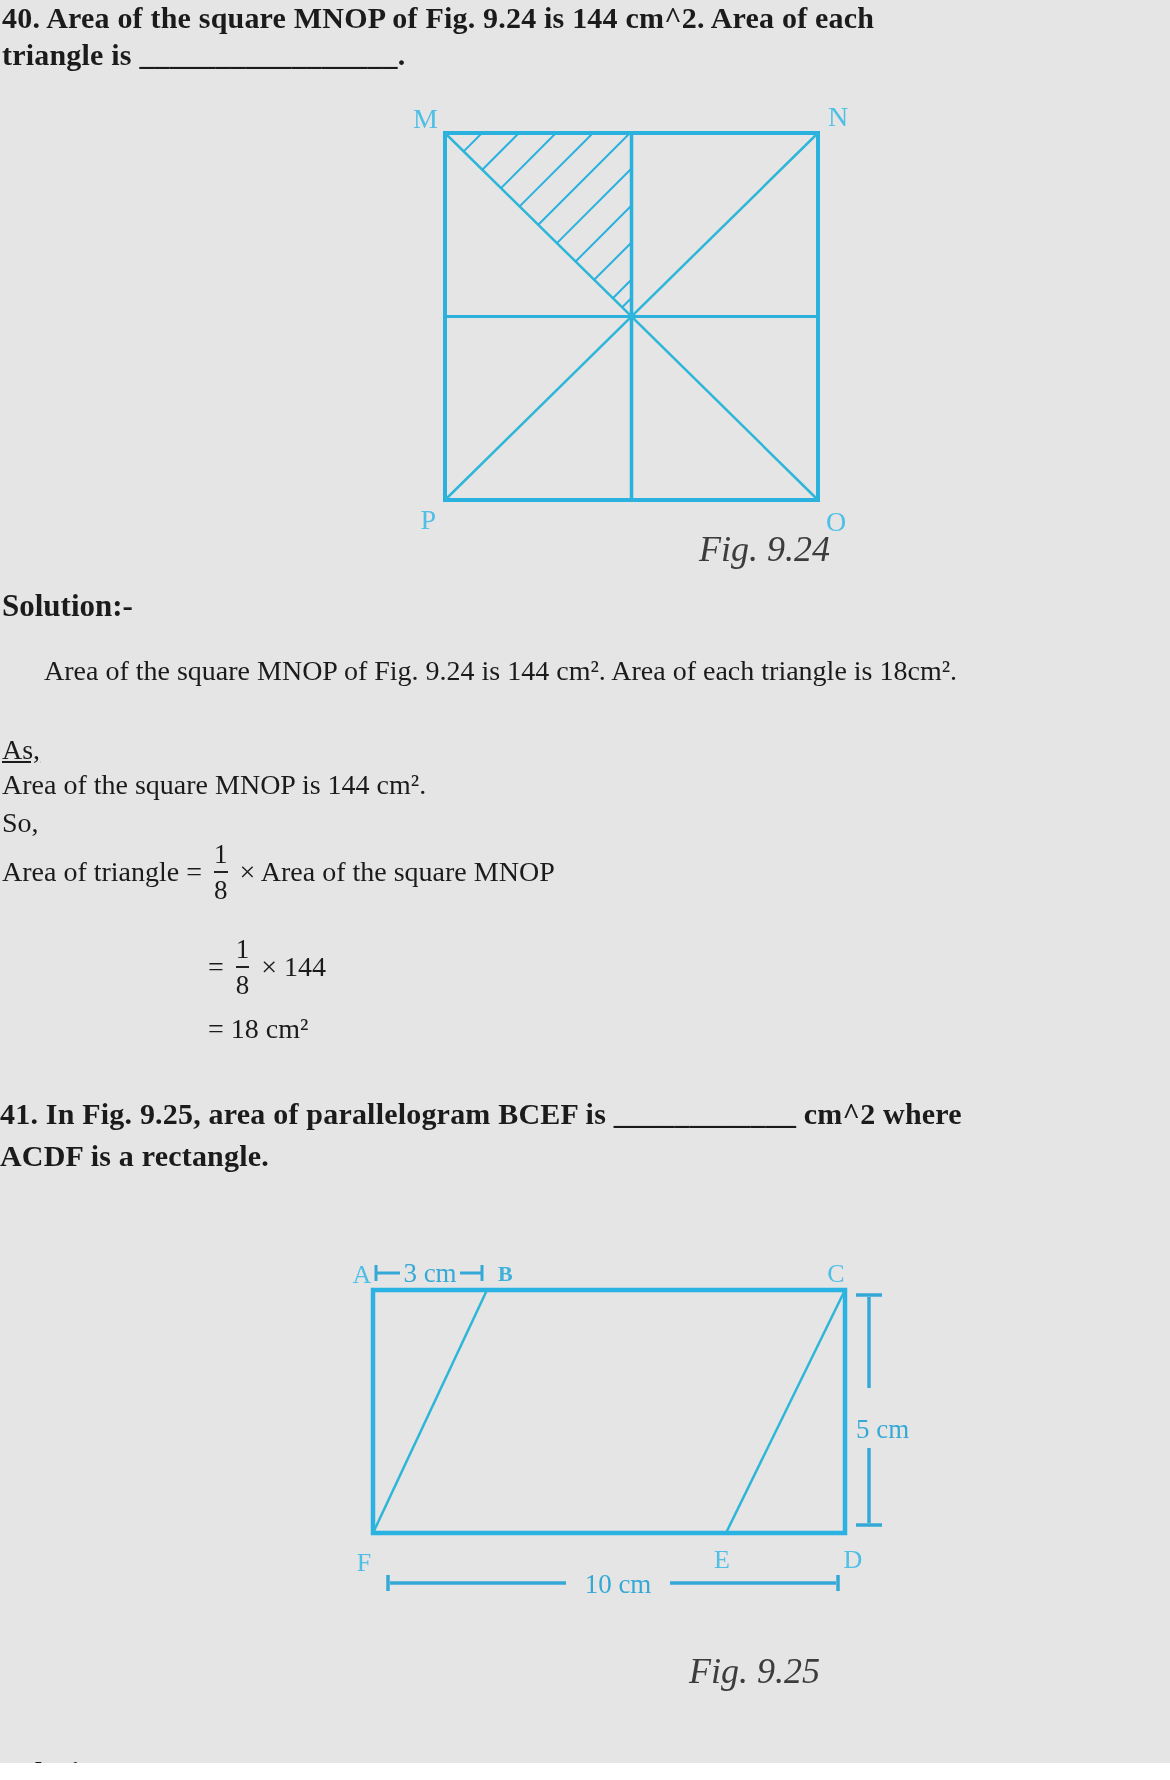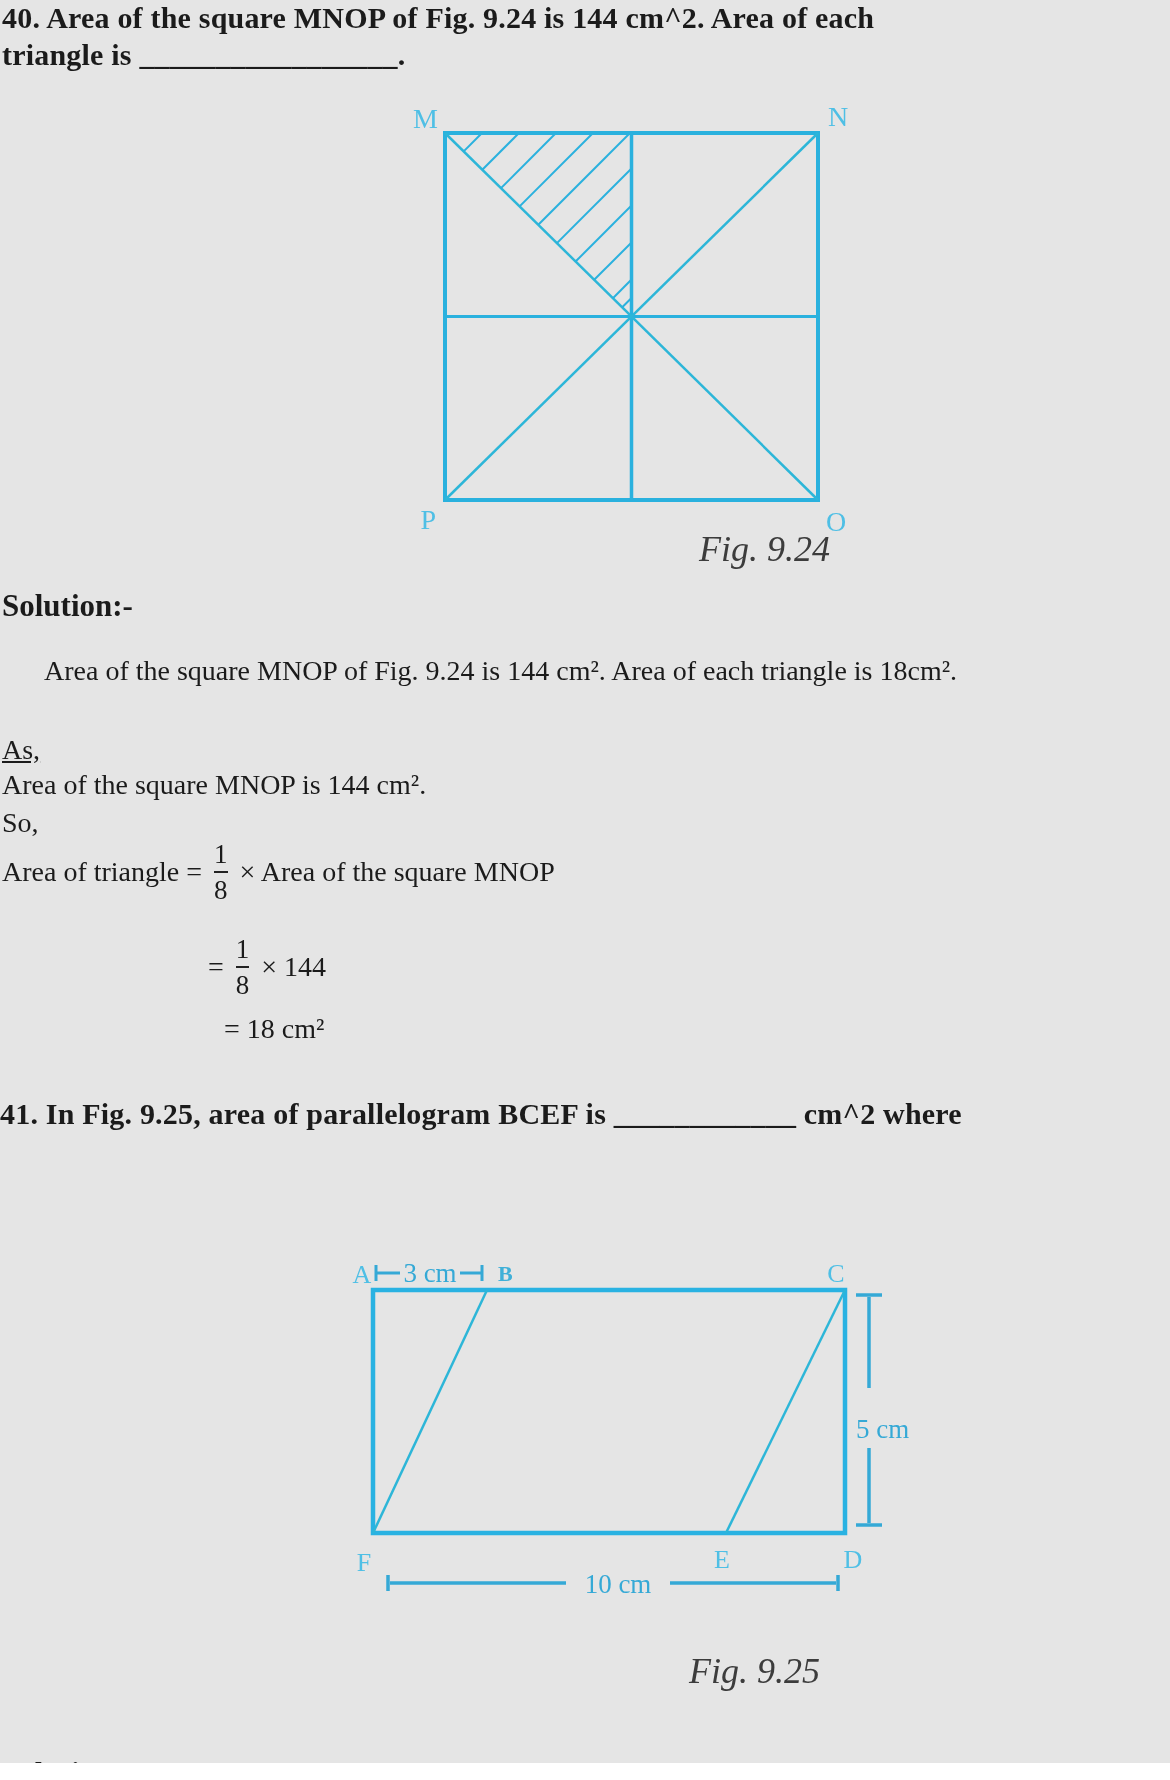--- a/index.html
+++ b/index.html
@@ -81,23 +81,24 @@
   <div class="abs math-row" style="left:208px; top:935px;">
     <span>=</span>
     <span class="frac">
       <span>1</span>
       <span class="frac-bar"></span>
       <span>8</span>
     </span>
     <span>× 144</span>
   </div>
 
-  <div class="abs body-text" style="left:208px; top:1012px;margin-left:16px;">= 18 cm²</div>
+  <div class="abs body-text" style="left:208px; top:1012px;">= 18 cm²</div>
 
   <div class="abs h-bold" style="left:0px; top:1094px;">41. In Fig. 9.25, area of parallelogram BCEF is ____________ cm^2 where</div>
+  <div class="abs h-bold" style="left:0px; top:1136px;">ACDF is a rectangle.</div>
 
   <svg class="abs" style="left:300px; top:1240px;" width="640" height="370" viewBox="0 0 640 370">
 
     <rect x="73" y="50" width="472" height="243" fill="none" stroke="#29b2e2" stroke-width="4.5"></rect>
 
     <line x1="187" y1="50" x2="73" y2="293" stroke="#2db6d8" stroke-width="2.5"></line>
     <line x1="545" y1="50" x2="426" y2="293" stroke="#2db6d8" stroke-width="2.5"></line>
 
     <g stroke="#35a9d6" stroke-width="3">
       <line x1="76" y1="25" x2="76" y2="41"></line>

